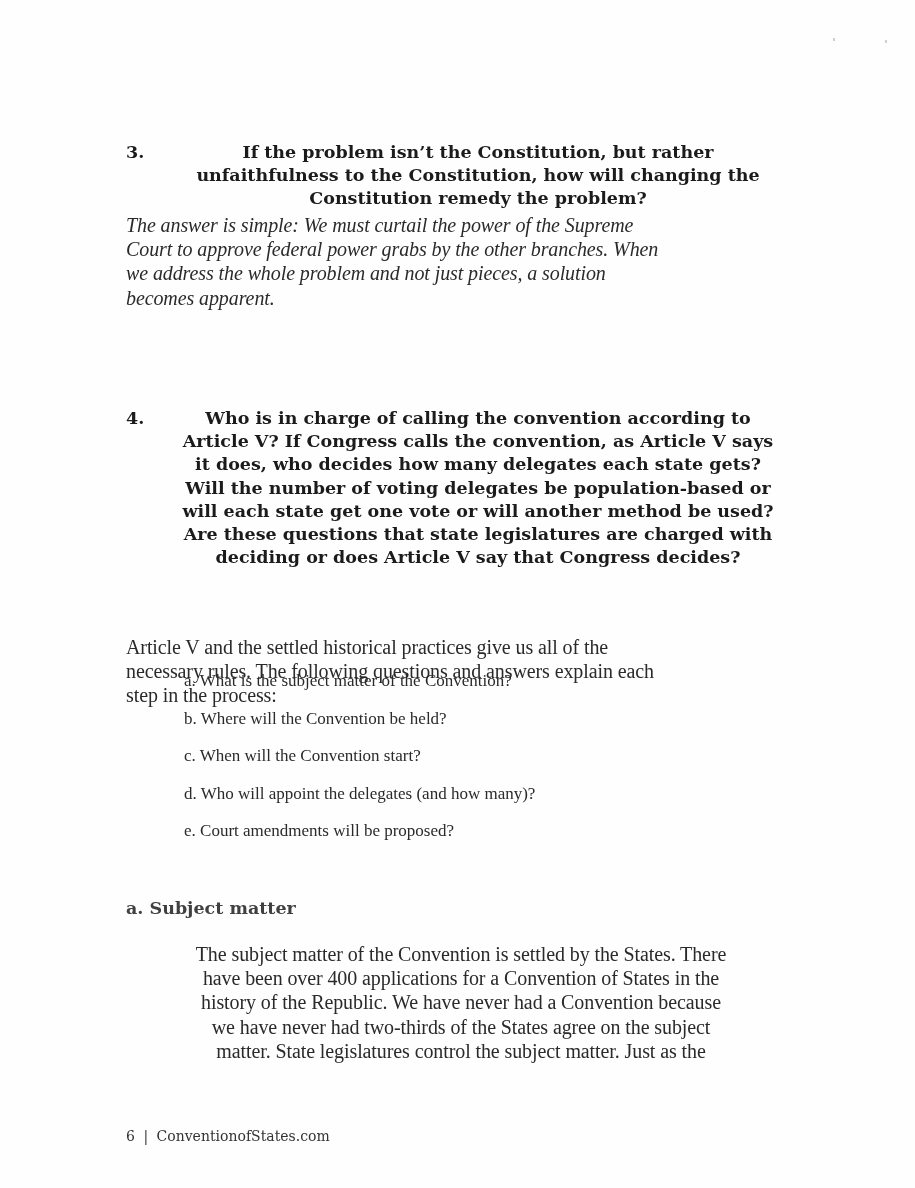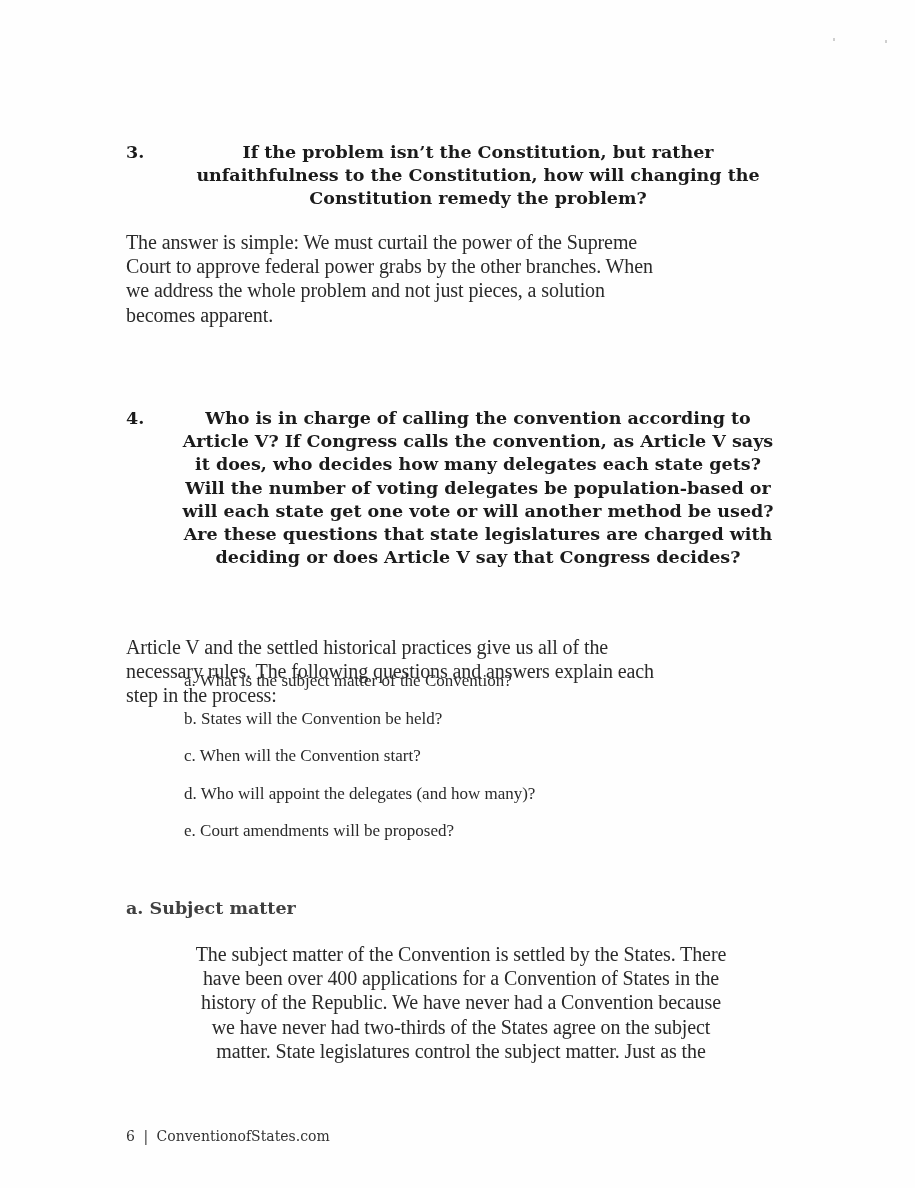--- a/index.html
+++ b/index.html
@@ -40,21 +40,21 @@
   <span class="speck" style="left:833px; top:38px;"></span>
   <span class="speck" style="left:885px; top:40px;"></span>
 
   <div class="q-heading" style="top:141px; width:680px;">
     <span class="num">3.</span>
     <span class="text">If the problem isn’t the Constitution, but rather
 unfaithfulness to the Constitution, how will changing the
 Constitution remedy the problem?</span>
   </div>
 
-  <div class="body-text" style="top:230px;">The answer is simple: We must curtail the power of the Supreme
+  <div class="body-text" style="top:213px;font-style:italic;">The answer is simple: We must curtail the power of the Supreme
 Court to approve federal power grabs by the other branches. When
 we address the whole problem and not just pieces, a solution
 becomes apparent.</div>
 
   <div class="q-heading" style="top:407px; width:680px;">
     <span class="num">4.</span>
     <span class="text">Who is in charge of calling the convention according to
 Article V? If Congress calls the convention, as Article V says
 it does, who decides how many delegates each state gets?
 Will the number of voting delegates be population-based or
@@ -62,21 +62,21 @@
 Are these questions that state legislatures are charged with
 deciding or does Article V say that Congress decides?</span>
   </div>
 
   <div class="body-text" style="top:587px;margin-top:48px;">Article V and the settled historical practices give us all of the
 necessary rules. The following questions and answers explain each
 step in the process:</div>
 
   <ul class="step-list">
     <li>a. What is the subject matter of the Convention?</li>
-    <li>b. States will the Convention be held?</li>
+    <li>b. Where will the Convention be held?</li>
     <li>c. When will the Convention start?</li>
     <li>d. Who will appoint the delegates (and how many)?</li>
     <li>e. Court amendments will be proposed?</li>
   </ul>
 
   <div class="sub-heading">a. Subject matter</div>
 
   <div class="body-text" style="top:942px;text-align:center;">The subject matter of the Convention is settled by the States. There
 have been over 400 applications for a Convention of States in the
 history of the Republic. We have never had a Convention because

